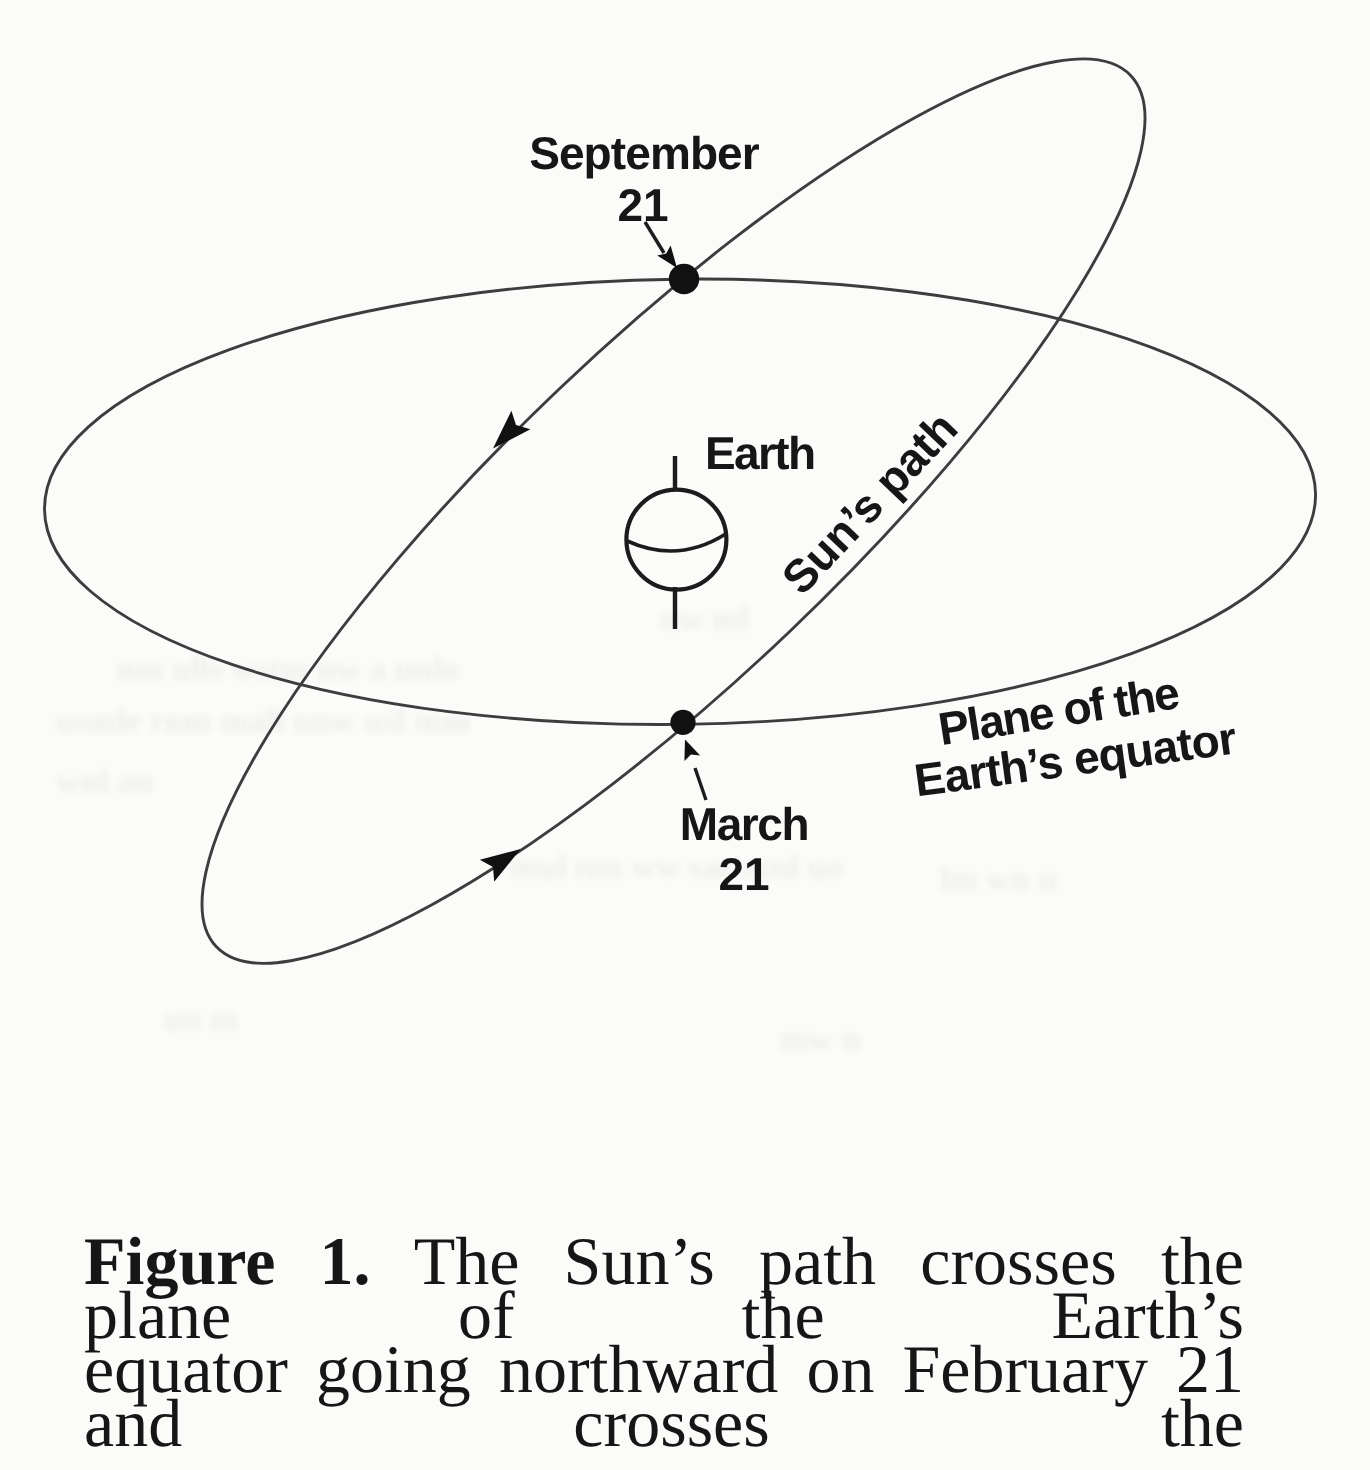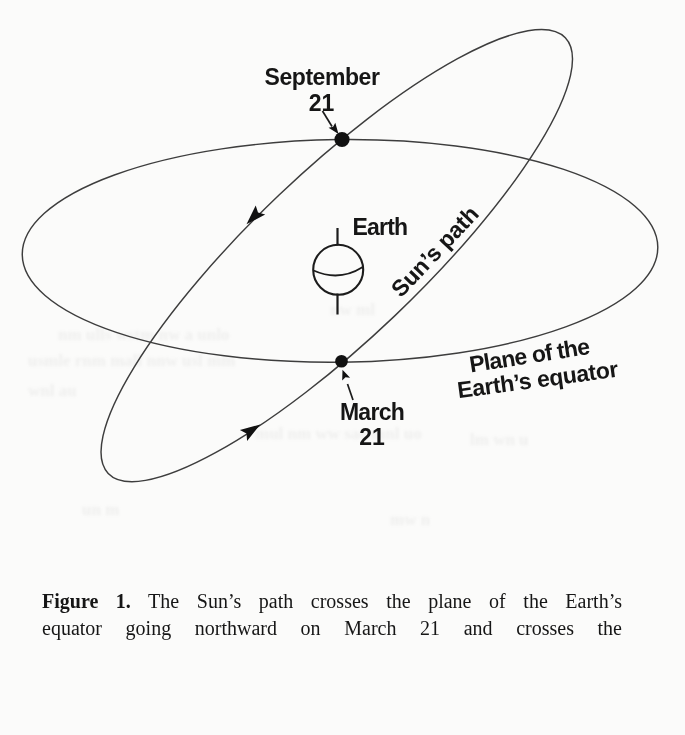--- a/index.html
+++ b/index.html
@@ -1,19 +1,19 @@
 <!DOCTYPE html>
 <html><head>
 <meta charset="utf-8">
 <style>
   html,body{margin:0;padding:0;}
   body{width:685px;height:735px;background:#fbfbfa;position:relative;overflow:hidden;
        font-family:"Liberation Sans",sans-serif;}
-  .cap{position:absolute;left:42px;top:588px;width:580px;filter:blur(0.3px);
-       font-family:"Liberation Serif",serif;font-size:20px;line-height:27px;
+  .cap{position:absolute;left:42px;top:618px;width:580px;filter:blur(0.3px);
+       font-family:"Liberation Serif",serif;font-size:34px;line-height:27px;
        color:#161616;}
   .cap .j{text-align:justify;text-align-last:justify;}
   .cap b{font-weight:bold;}
   .smudge{position:absolute;color:rgba(110,110,110,0.09);filter:blur(1.7px);
        font-family:"Liberation Serif",serif;font-size:17px;font-weight:bold;line-height:20px;}
 </style>
 </head>
 <body>
 
 <div class="smudge" style="left:58px;top:325px;width:215px;">nm ulls wstm nw a unlo</div>
@@ -59,14 +59,14 @@
     <text x="372" y="420" text-anchor="middle" letter-spacing="-0.7">March</text>
     <text x="372" y="444.8" text-anchor="middle">21</text>
     <text x="401" y="298.5" transform="rotate(-46.5 401 298.5)" letter-spacing="-0.2">Sun’s path</text>
     <text x="470.7" y="372.6" transform="rotate(-8.9 470.7 372.6)" letter-spacing="-0.8">Plane of the</text>
     <text x="458.4" y="398.3" transform="rotate(-7.7 458.4 398.3)" letter-spacing="-0.4">Earth’s equator</text>
   </g>
 </svg>
 
 <div class="cap">
 <div class="j"><b>Figure 1.</b> The Sun’s path crosses the plane of the Earth’s</div>
-<div class="j">equator going northward on March 21 and crosses the</div>
+<div class="j">equator going northward on February 21 and crosses the</div>
 </div>
 
 </body></html>

